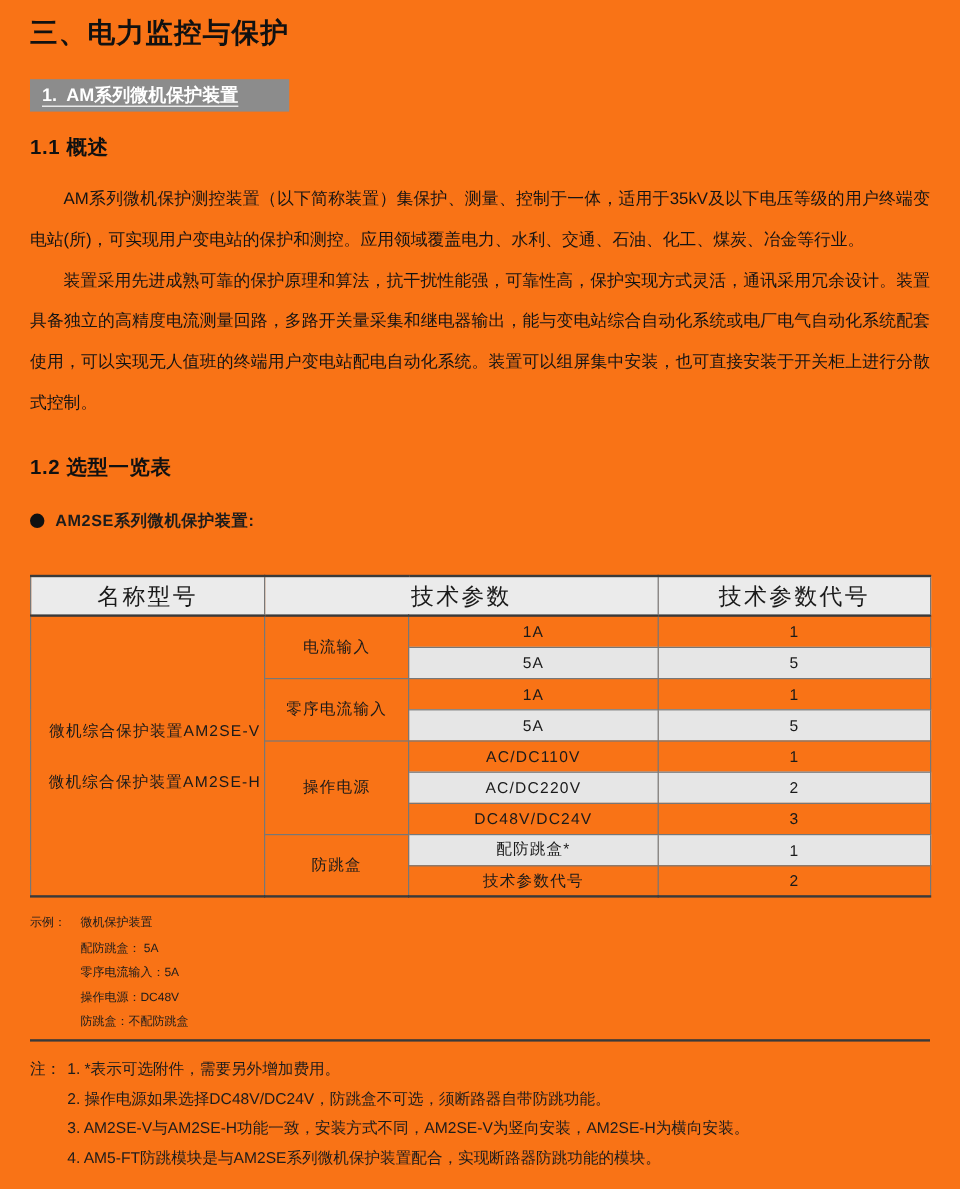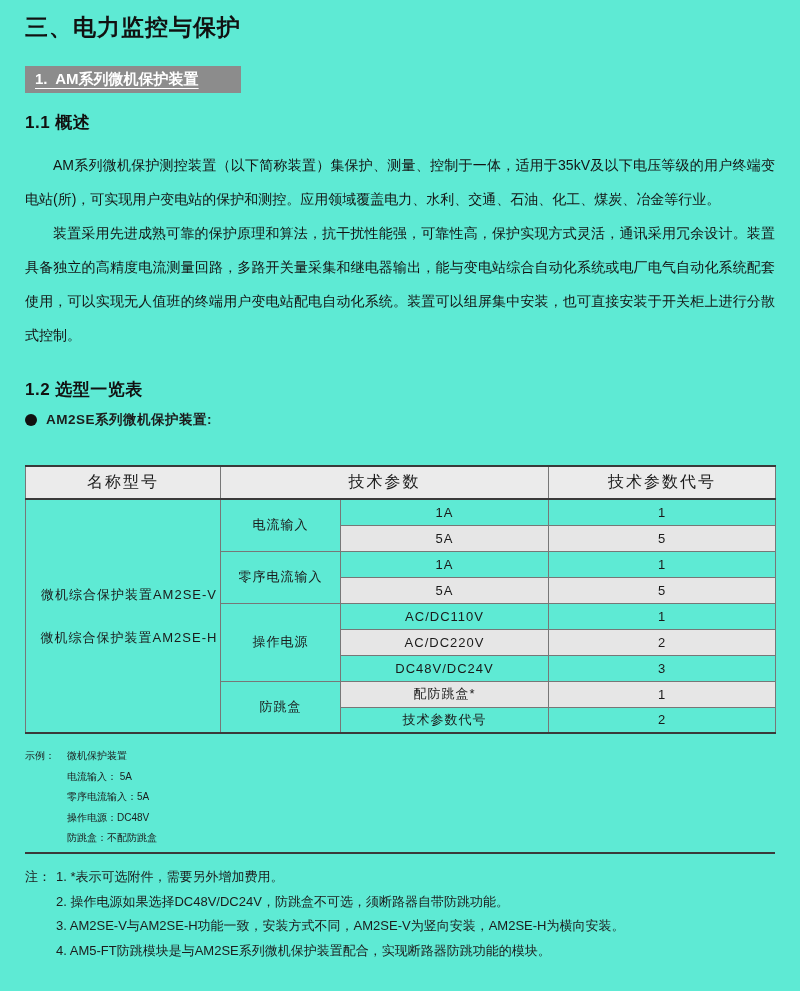--- a/index.html
+++ b/index.html
@@ -11,21 +11,21 @@
     --border-mid:#777777;
     --text-color:#1c1c1c;
   }
   *{box-sizing:border-box;}
   html,body{margin:0;padding:0;}
   body{
     width:800px;height:991px;background:#ffffff;
     font-family:"Liberation Sans","DejaVu Sans",sans-serif;
     color:var(--text-color);
   }
-  .page{position:relative;width:800px;height:991px;overflow:hidden;background:#5eead4;}
+  .page{position:relative;width:800px;height:991px;overflow:hidden;background:#f97316;}
   .content{padding:0 25px;}
 
   .page-title{
     margin:12px 0 0 0;font-size:23px;font-weight:bold;letter-spacing:1px;color:#111;
   }
   .banner{
     margin-top:23px;width:216px;height:27px;background:var(--banner-bg);
     display:flex;align-items:center;padding-left:10px;
   }
   .banner span{
@@ -36,37 +36,37 @@
     margin:18px 0 0 0;font-size:17px;font-weight:bold;color:#111;letter-spacing:0.5px;
   }
   .paragraphs{margin-top:14px;}
   .para{
     margin:0;font-size:14px;line-height:34px;text-align:justify;
     text-indent:2em;color:#141414;
   }
   .heading-2{margin-top:26px;}
 
   .bullet-line{
-    margin-top:10px;display:flex;align-items:center;gap:9px;
+    margin-top:24px;display:flex;align-items:center;gap:9px;
   }
   .bullet-dot{
     width:12px;height:12px;border-radius:50%;background:#111;flex:0 0 auto;
   }
   .bullet-line span.bl-text{font-size:13.5px;font-weight:bold;letter-spacing:0.5px;}
 
   table.sel-table{
     margin-top:36px;width:750px;table-layout:fixed;border-collapse:collapse;
     font-size:13px;color:#1a1a1a;
     border-left:1px solid var(--border-mid);
     border-right:1px solid var(--border-mid);
     border-top:2.5px solid var(--border-dark);
     border-bottom:2px solid var(--border-dark);
   }
   table.sel-table th{
-    height:33px;background:var(--header-bg);font-weight:normal;font-size:16px;
+    height:33px;background:var(--header-bg);font-weight:normal;font-size:19px;
     border:1px solid var(--border-mid);border-top:none;
     border-bottom:2px solid var(--border-dark);
     text-align:center;vertical-align:middle;letter-spacing:2px;
   }
   table.sel-table td{
     height:26px;border:1px solid var(--border-mid);
     text-align:center;vertical-align:middle;letter-spacing:1px;
   }
   td.model-cell{
     text-align:left;padding-left:13px;letter-spacing:0.5px;
@@ -176,21 +176,21 @@
           <td>技术参数代号</td>
           <td>2</td>
         </tr>
       </tbody>
     </table>
 
     <div class="example">
       <span class="ex-label">示例：</span>
       <div class="ex-lines">
         <div>微机保护装置</div>
-        <div>电流输入： 5A</div>
+        <div>配防跳盒： 5A</div>
         <div>零序电流输入：5A</div>
         <div>操作电源：DC48V</div>
         <div>防跳盒：不配防跳盒</div>
       </div>
     </div>
 
     <div class="separator"></div>
 
     <div class="notes">
       <span class="notes-label">注：</span>

